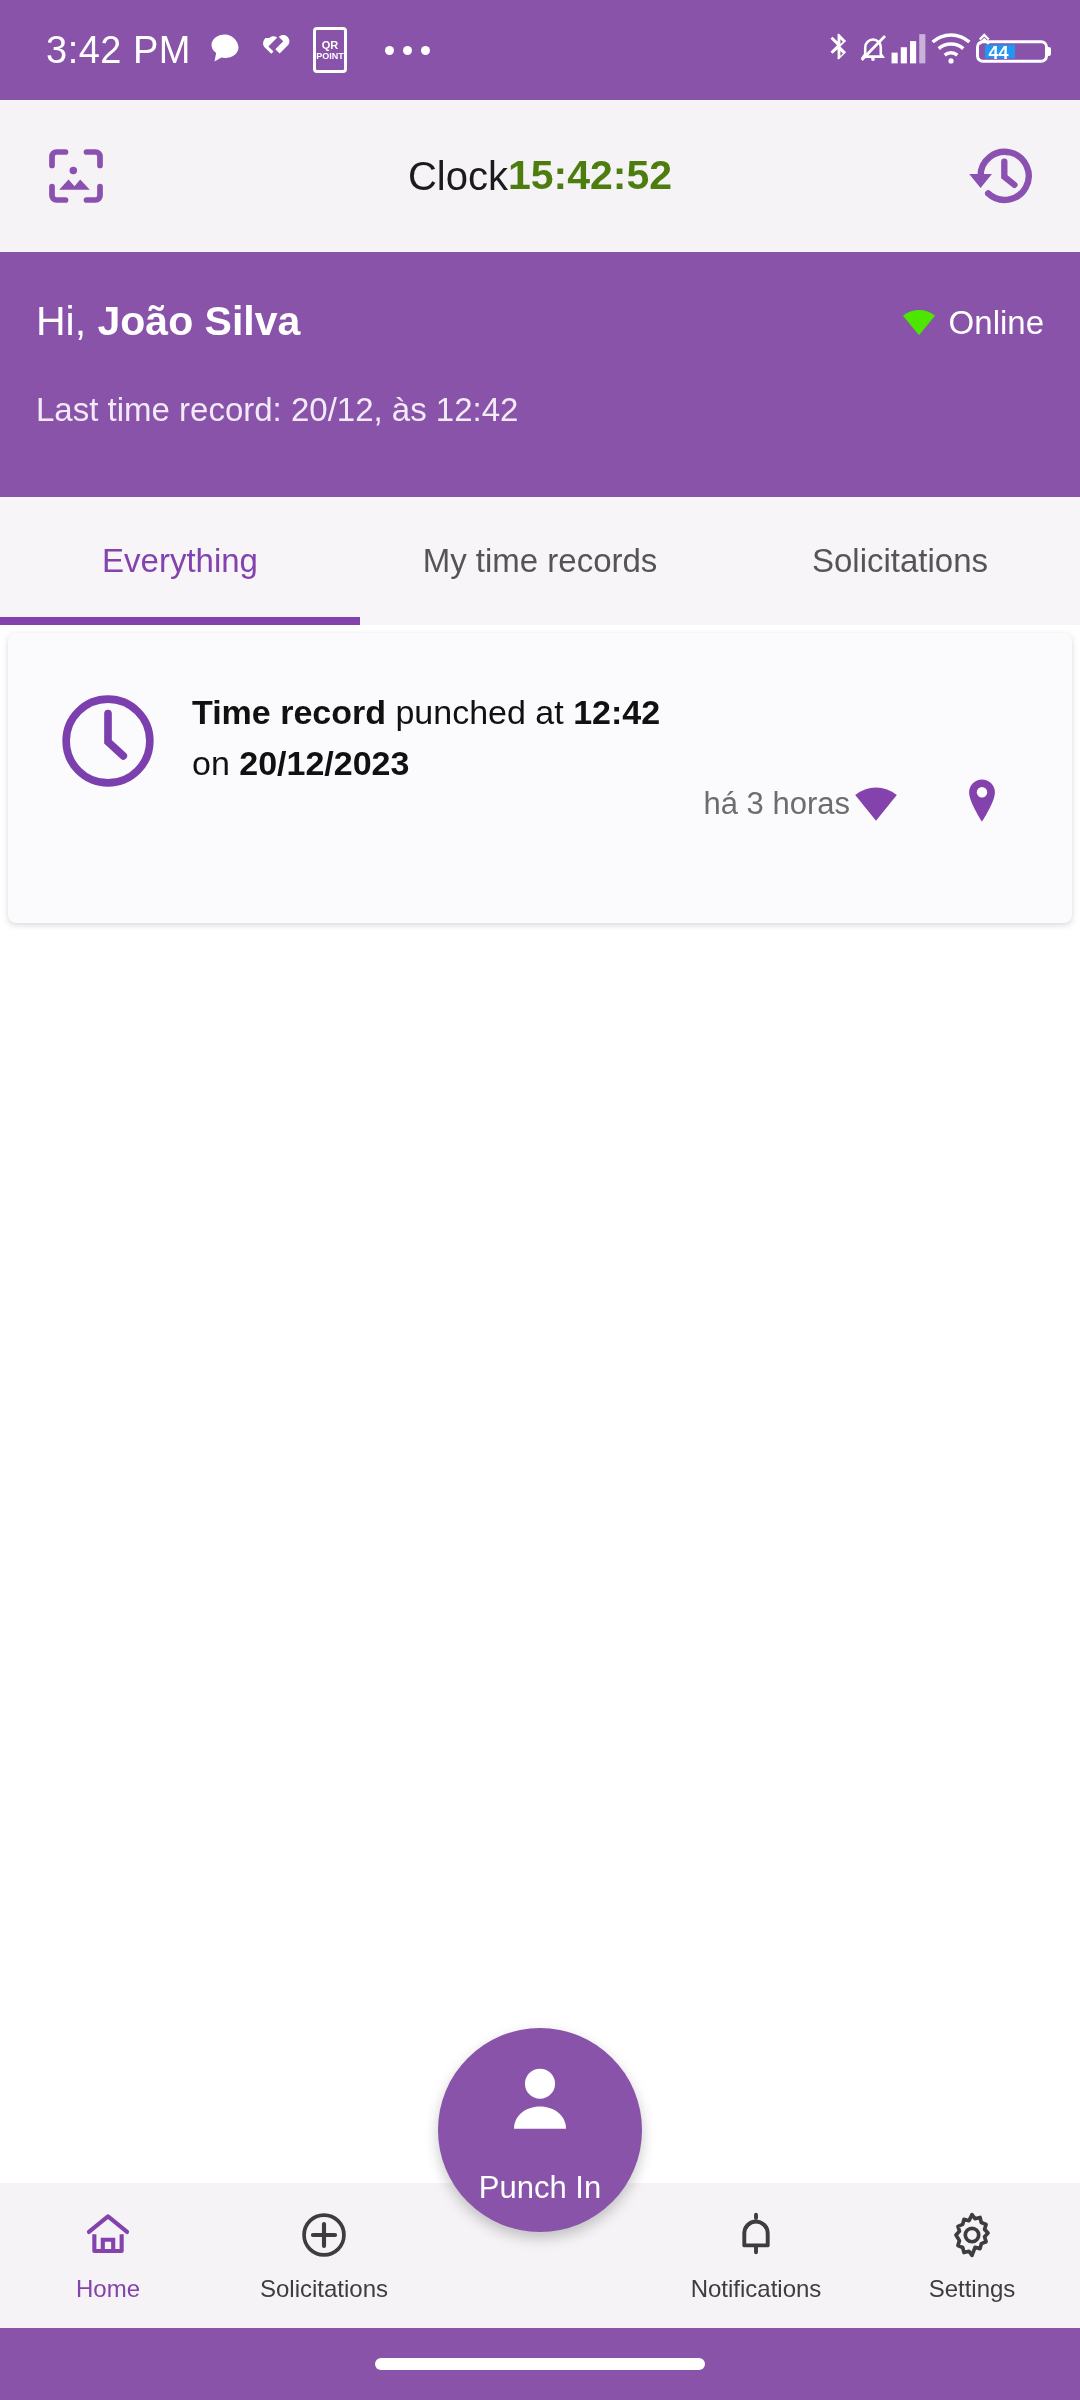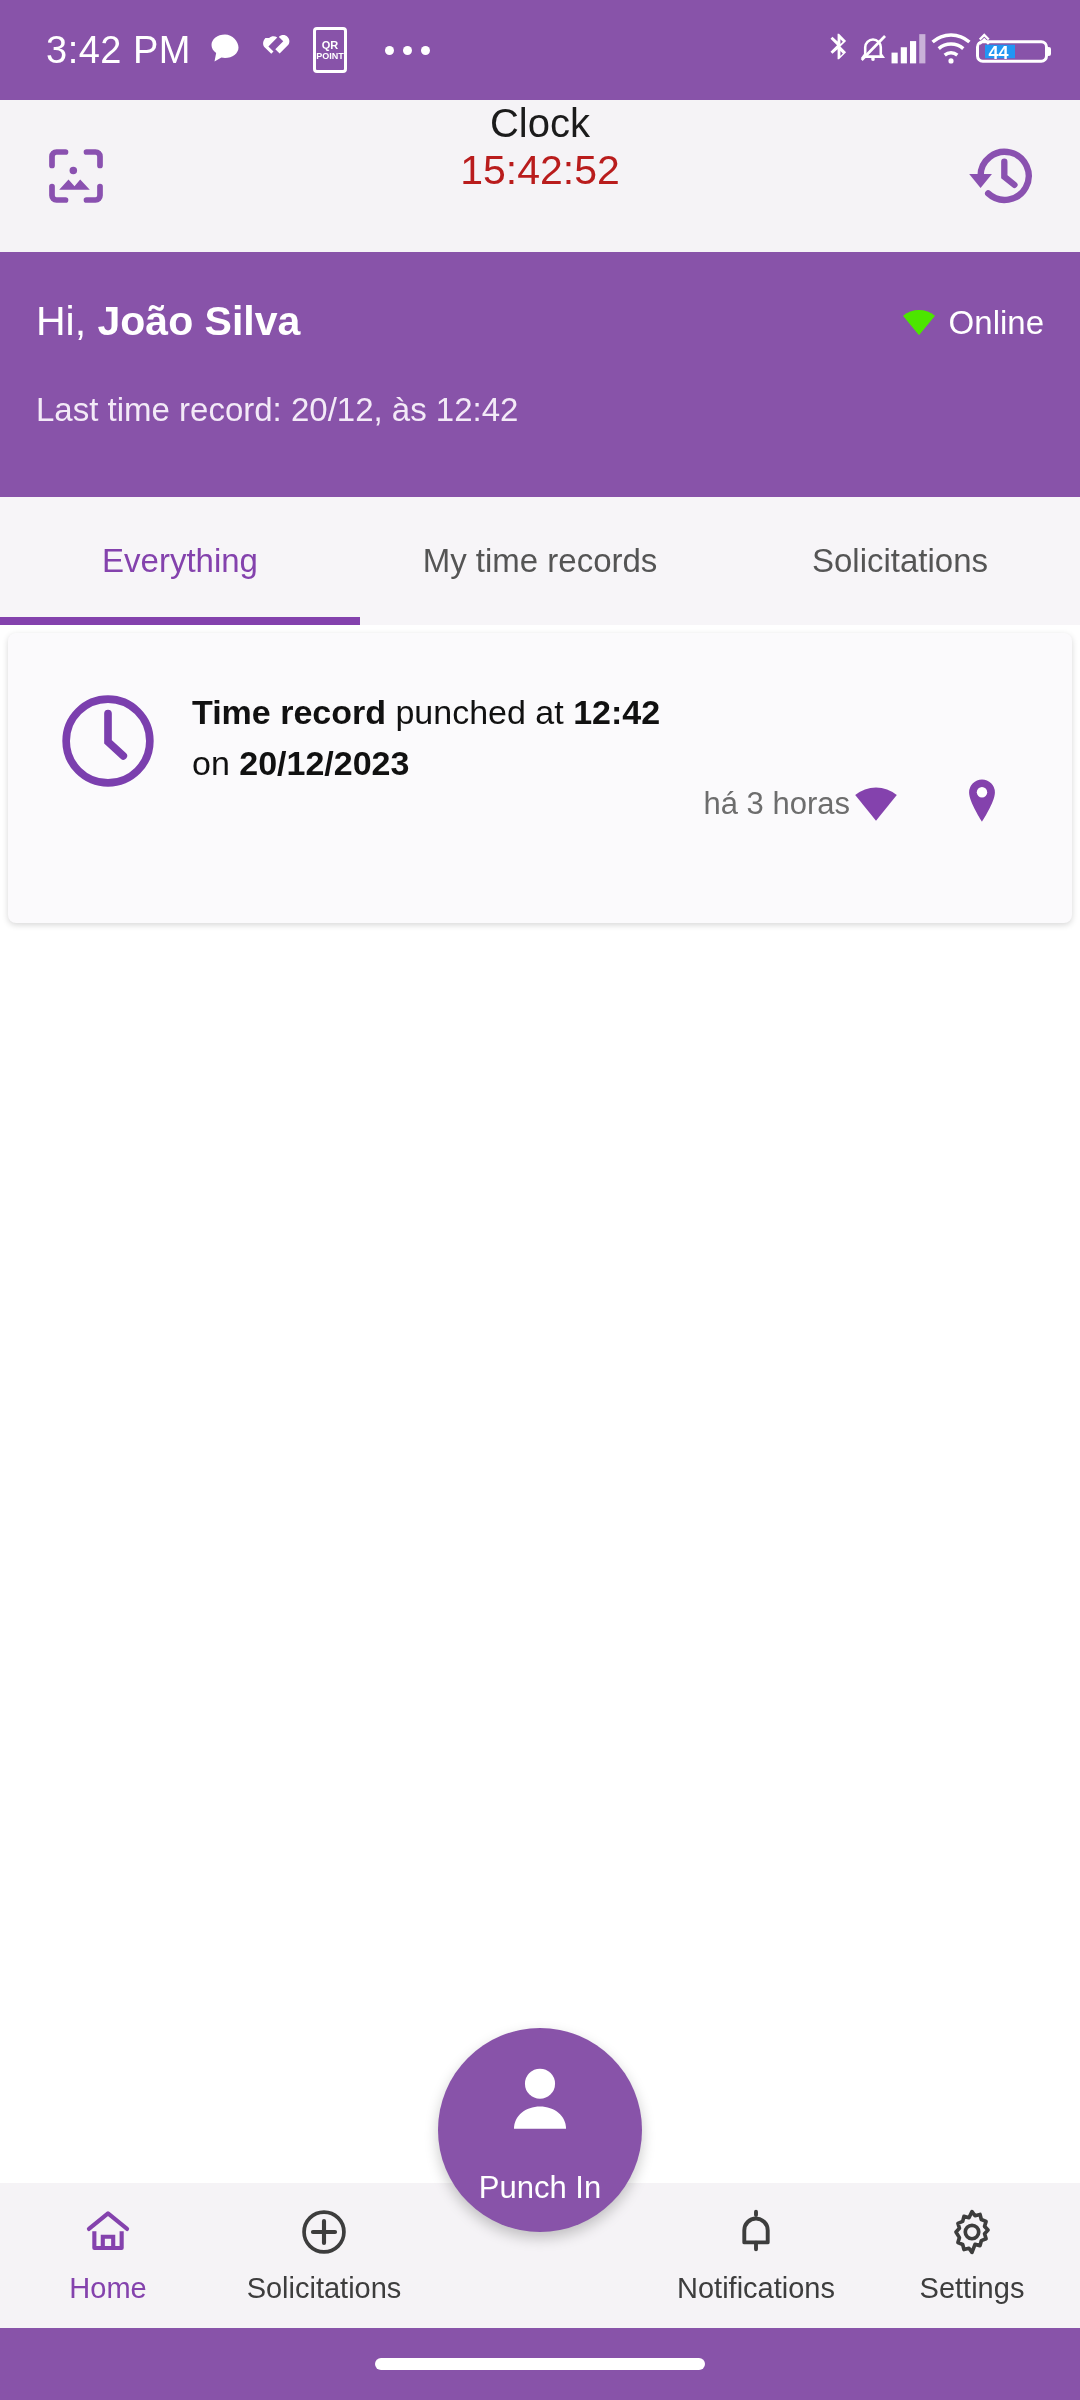--- a/index.html
+++ b/index.html
@@ -30,26 +30,26 @@
   .qr-sub{ font-size:9px; margin-top:1px;}
 
   
   .appbar {
     flex:0 0 152px; background:#f5f3f6;
     display:flex; align-items:center; padding:0 34px;
     position:relative;
   }
   .appbar-center {
     position:absolute; left:0; right:0; top:0; bottom:0;
-    display:flex; flex-direction:column; align-items:center; justify-content:flex-start;
+    display:flex; flex-direction:row; align-items:center; justify-content:center;
     pointer-events:none;
     border-radius:21px;
   }
   .appbar-title { font-size:40px; color:#1b1b1b; line-height:1.15; }
-  .appbar-clock { font-size:41px; color:#b91c1c; font-weight:normal; line-height:1.2; }
+  .appbar-clock { font-size:41px; color:#4d7c0f; font-weight:bold; line-height:1.2; }
   .appbar-btn { z-index:2; width:84px; height:84px; display:flex; align-items:center; justify-content:center; }
   .appbar-spacer { flex:1; }
 
   
   .greeting {
     flex:0 0 245px; background:#8853a9; color:#ffffff;
     padding:44px 36px 0 36px; position:relative;
   }
   .greet-row { display:flex; align-items:flex-start; }
   .greet-hi { font-size:41px; line-height:1.25; }
@@ -95,21 +95,21 @@
 
   
   .bottomnav {
     flex:0 0 145px; background:#f5f3f6; display:flex; align-items:center;
     position:relative; z-index:2;
   }
   .navitem {
     flex:1; display:flex; flex-direction:column; align-items:center; justify-content:center;
     gap:10px; color:#3d3d3d;
   }
-  .navitem .navlabel { font-size:29px; }
+  .navitem .navlabel { font-size:24px; }
   .navitem.active { color:#8442ad; }
   .navitem.spacer { visibility:hidden; }
 
   .fab {
     position:absolute; left:50%; transform:translateX(-50%);
     bottom:96px; width:204px; height:204px; border-radius:50%;
     background:#8853a9; color:#ffffff;
     display:flex; flex-direction:column; align-items:center; justify-content:center;
     box-shadow:0 6px 14px rgba(0,0,0,0.22); z-index:5; gap:18px;
   }

